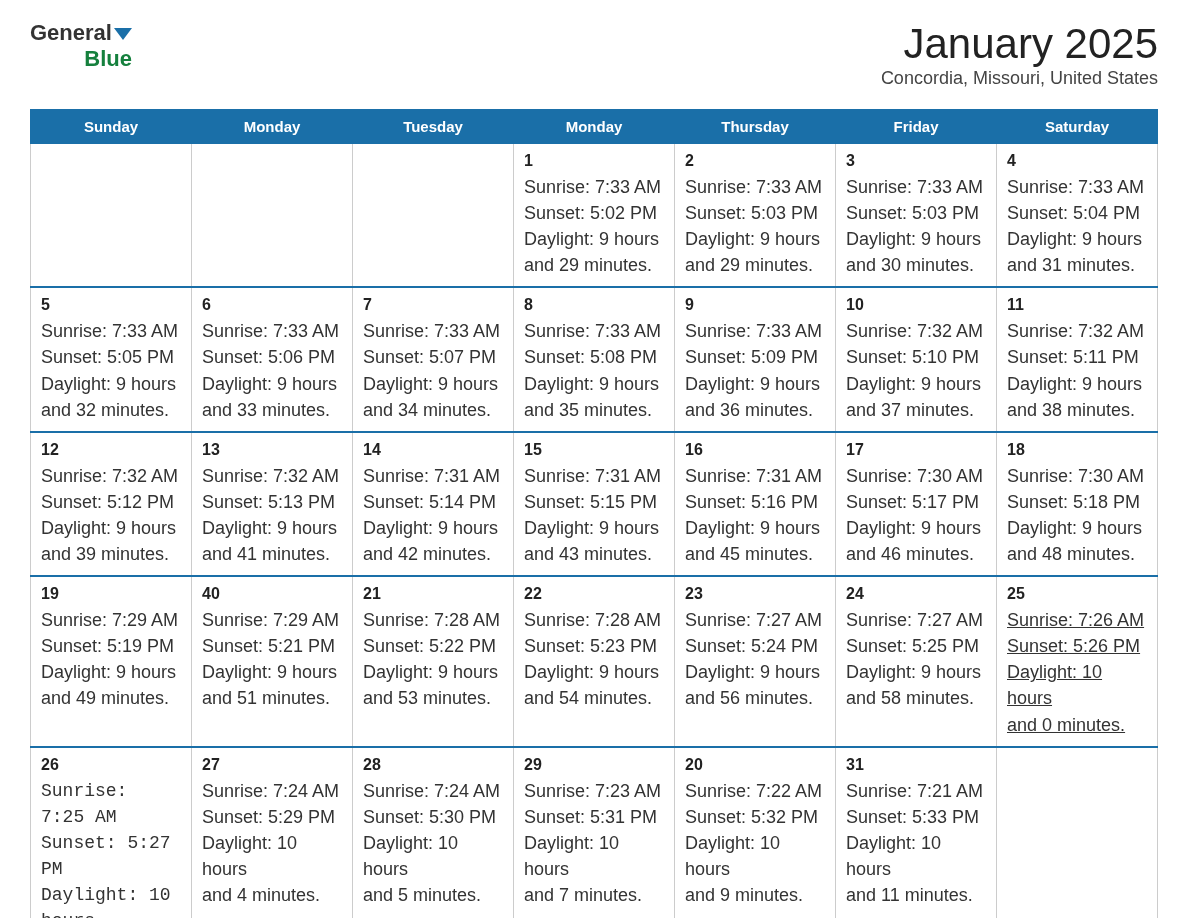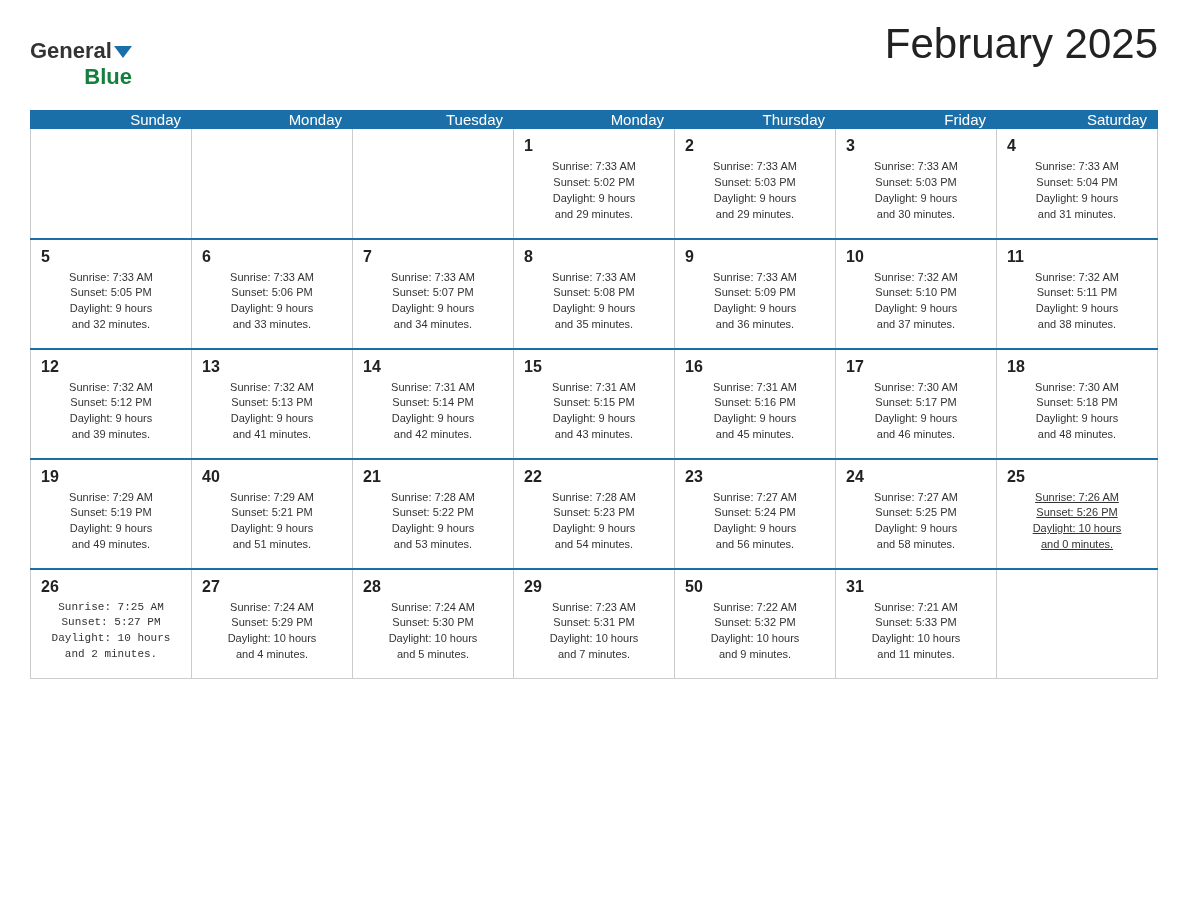--- a/index.html
+++ b/index.html
@@ -28,69 +28,67 @@
     }
     .logo-text-blue {
       font-size: 22px;
       font-weight: bold;
       color: #15803d;
     }
     .logo-icon {
       display: flex;
       flex-direction: column;
       align-items: flex-end;
-      margin-top: 18px;
     }
     .title-section {
       text-align: right;
     }
     .month-title {
       font-size: 42px;
       font-weight: normal;
       color: #222;
     }
     .location {
       font-size: 18px;
       color: #444;
     }
     .calendar {
       width: 100%;
       border-collapse: collapse;
     }
     .calendar th {
       background-color: #1a6fa8;
       color: white;
-      padding: 0 10px;
-      text-align: right;
+      padding: 8px 10px;
+      text-align: center;
       font-size: 15px;
-      font-weight: normal;
+      font-weight: bold;
       border: 1px solid #1a6fa8;
     }
     .calendar td {
       vertical-align: top;
       padding: 8px 10px;
       border: 1px solid #ccc;
       width: 14.28%;
       height: 110px;
     }
     .calendar td.empty {
       background: #fff;
     }
     .day-number {
       font-size: 16px;
       font-weight: bold;
       color: #222;
       display: block;
       margin-bottom: 4px;
     }
     .day-info {
-      font-size: 11px;
+      font-size: 18px;
       color: #333;
       line-height: 1.45;
-      text-align: center;
     }
     .row-divider td {
       border-top: 2px solid #1a6fa8;
     }
   </style>
 </head>
 <body>
 
 <div class="header">
   <div class="logo">
@@ -98,21 +96,22 @@
       <div style="display:flex; align-items:baseline; gap:0;">
         <span class="logo-text-general">General</span>
         <div style="display:flex; flex-direction:column; align-items:center; margin-left:2px;">
           <div style="width:0;height:0;border-left:9px solid transparent;border-right:9px solid transparent;border-top:12px solid #1a6fa8; margin-bottom:2px;"></div>
         </div>
       </div>
       <span class="logo-text-blue" style="margin-left:0;">Blue</span>
     </div>
   </div>
   <div class="title-section">
-    <div class="month-title">February 2025</div>
+    <div class="month-title">January 2025</div>
+    <div class="location">Concordia, Missouri, United States</div>
   </div>
 </div>
 
 <table class="calendar">
   <thead>
     <tr>
     <th>Sunday</th>
         <th>Monday</th>
         <th>Tuesday</th>
         <th>Monday</th>
@@ -331,21 +330,21 @@
 and 5 minutes.</div>
         </td>
         <td>
           <span class="day-number">29</span>
           <div class="day-info" style="white-space: pre-line;">Sunrise: 7:23 AM
 Sunset: 5:31 PM
 Daylight: 10 hours
 and 7 minutes.</div>
         </td>
         <td>
-          <span class="day-number">50</span>
+          <span class="day-number">20</span>
           <div class="day-info" style="white-space: pre-line;">Sunrise: 7:22 AM
 Sunset: 5:32 PM
 Daylight: 10 hours
 and 9 minutes.</div>
         </td>
         <td>
           <span class="day-number">31</span>
           <div class="day-info" style="white-space: pre-line;">Sunrise: 7:21 AM
 Sunset: 5:33 PM
 Daylight: 10 hours

